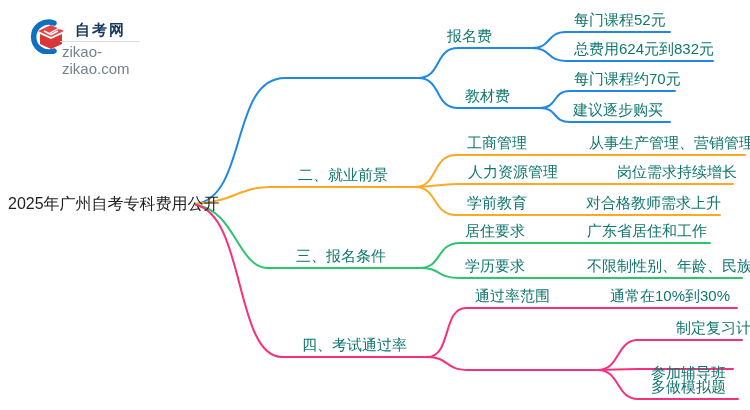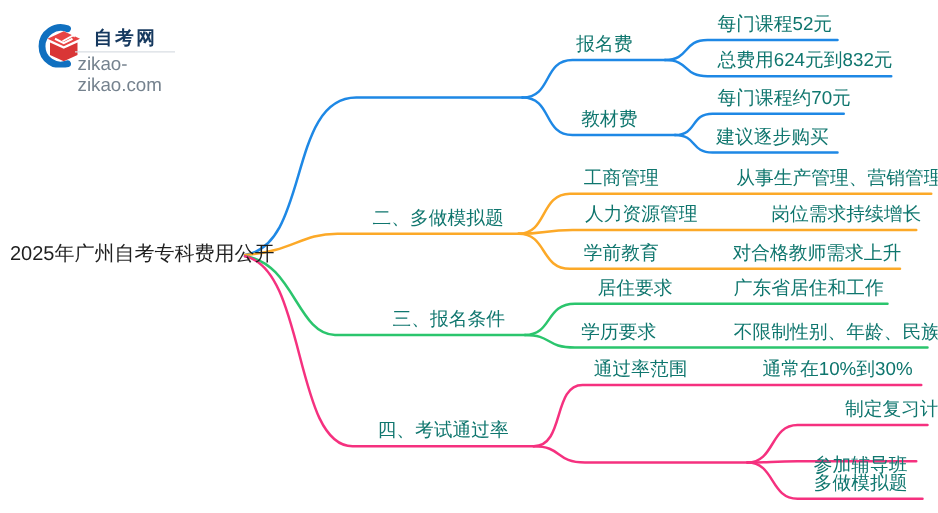--- a/index.html
+++ b/index.html
@@ -67,37 +67,37 @@
       <path d="M22,15 L32,9.5" stroke="#ffffff" stroke-width="1.4"></path>
       <polygon points="33,8 29,9.5 31.5,12" fill="#ffffff"></polygon>
     </svg>
     <div class="logo-name">自考网</div>
     <div class="logo-rule"></div>
     <div class="logo-url">zikao-zikao.com</div>
   </div>
 
   <div class="node root-node" style="left:8px;top:194px">2025年广州自考专科费用公开</div>
 
-  <div class="node" style="left:461px;top:27px">报名费</div>
+  <div class="node" style="left:447px;top:27px">报名费</div>
   <div class="node" style="left:574px;top:11px">每门课程52元</div>
   <div class="node" style="left:574px;top:40px">总费用624元到832元</div>
   <div class="node" style="left:465px;top:87px">教材费</div>
   <div class="node" style="left:574px;top:70px">每门课程约70元</div>
   <div class="node" style="left:573px;top:101px">建议逐步购买</div>
 
-  <div class="node" style="left:298px;top:166px">二、多做模拟题</div>
+  <div class="node" style="left:298px;top:166px">二、就业前景</div>
   <div class="node" style="left:467px;top:134px">工商管理</div>
   <div class="node" style="left:589px;top:134px">从事生产管理、营销管理</div>
   <div class="node" style="left:468px;top:163px">人力资源管理</div>
   <div class="node" style="left:617px;top:163px">岗位需求持续增长</div>
   <div class="node" style="left:467px;top:194px">学前教育</div>
   <div class="node" style="left:586px;top:194px">对合格教师需求上升</div>
 
-  <div class="node" style="left:314px;top:247px">三、报名条件</div>
-  <div class="node" style="left:478px;top:222px">居住要求</div>
+  <div class="node" style="left:296px;top:247px">三、报名条件</div>
+  <div class="node" style="left:465px;top:222px">居住要求</div>
   <div class="node" style="left:587px;top:222px">广东省居住和工作</div>
   <div class="node" style="left:465px;top:257px">学历要求</div>
   <div class="node" style="left:587px;top:257px">不限制性别、年龄、民族</div>
 
   <div class="node" style="left:302px;top:336px">四、考试通过率</div>
   <div class="node" style="left:475px;top:287px">通过率范围</div>
   <div class="node" style="left:610px;top:287px">通常在10%到30%</div>
   <div class="node" style="left:676px;top:319px">制定复习计划</div>
   <div class="node" style="left:651px;top:364px">参加辅导班</div>
   <div class="node" style="left:651px;top:378px">多做模拟题</div>

